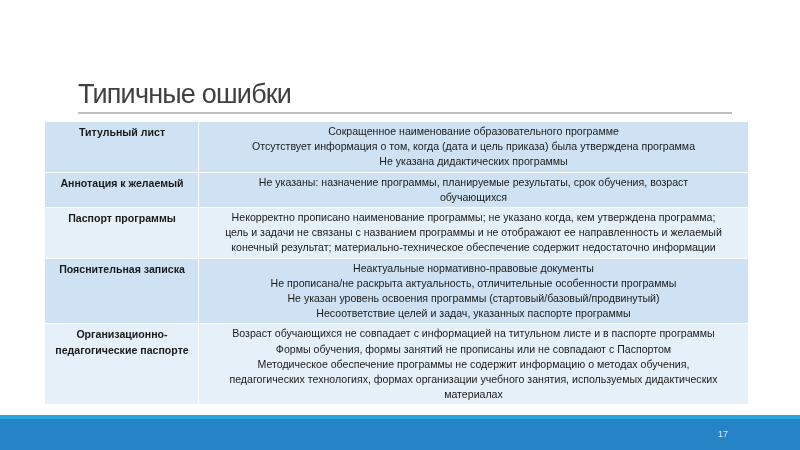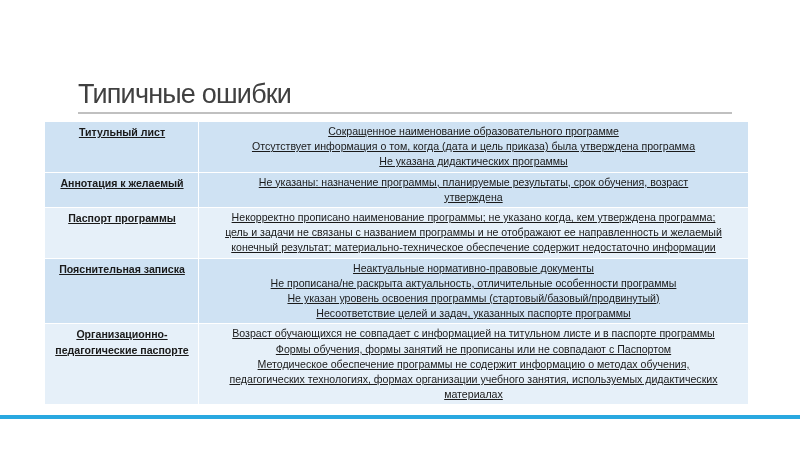--- a/index.html
+++ b/index.html
@@ -44,21 +44,20 @@
       border-collapse: separate;
       border-spacing: 0;
       font-size: 10.6px;
       color: #1a1a1a;
       line-height: 15.2px;
     }
     table.errors td {
       vertical-align: top;
       padding: 2px 6px 2px 7px;
       border-bottom: 1px solid #ffffff;
-      text-decoration: underline;
     }
     table.errors td.label {
       width: 140px;
       font-weight: bold;
       border-right: 1px solid #ffffff;
       padding-top: 3px;
     }
     table.errors td.desc {
       padding-left: 6px;
     }
@@ -103,21 +102,21 @@
         <td class="desc">
           <span class="line">Сокращенное наименование образовательного программе</span>
           <span class="line">Отсутствует информация о том, когда (дата и цель приказа) была утверждена программа</span>
           <span class="line">Не указана дидактических программы</span>
         </td>
       </tr>
       <tr class="blue">
         <td class="label">Аннотация к желаемый</td>
         <td class="desc">
           <span class="line">Не указаны: назначение программы, планируемые результаты, срок обучения, возраст</span>
-          <span class="line">утверждена</span>
+          <span class="line">обучающихся</span>
         </td>
       </tr>
       <tr class="light">
         <td class="label">Паспорт программы</td>
         <td class="desc">
           <span class="line">Некорректно прописано наименование программы; не указано когда, кем утверждена программа;</span>
           <span class="line">цель и задачи не связаны с названием программы и не отображают ее направленность и желаемый</span>
           <span class="line">конечный результат; материально-техническое обеспечение содержит недостаточно информации</span>
         </td>
       </tr>
@@ -138,14 +137,17 @@
           <span class="line">Методическое обеспечение программы не содержит информацию о методах обучения,</span>
           <span class="line">педагогических технологиях, формах организации учебного занятия, используемых дидактических</span>
           <span class="line">материалах</span>
         </td>
       </tr>
     </tbody>
   </table>
 
   <div class="footer">
     <div class="footer-stripe"></div>
+    <div class="footer-main">
+      <span class="page-num">17</span>
+    </div>
   </div>
 </div>
 
 </body></html>

